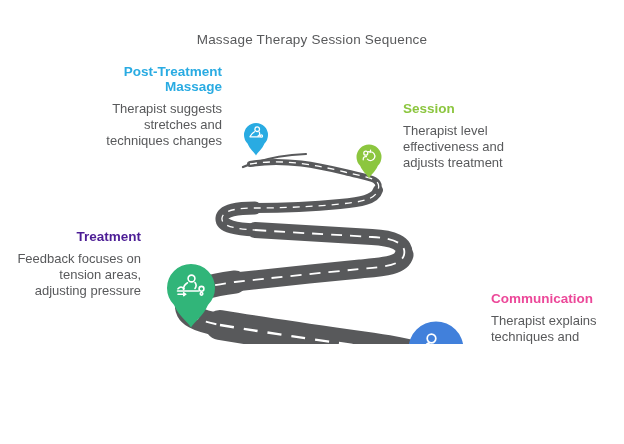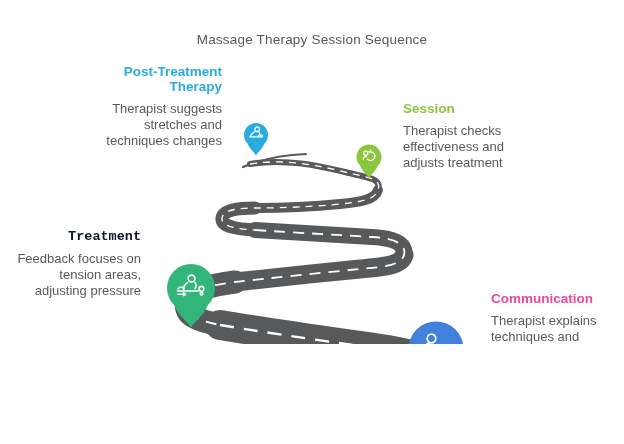--- a/index.html
+++ b/index.html
@@ -89,31 +89,31 @@
         <circle cx="7" cy="4.8" r="3.5"></circle>
         <path d="M 1,10.5 C 1.5,13.8 12.5,13.8 13,10.5 C 13,8.5 11.5,7.6 10,7.3 M 4,7.3 C 2.5,7.6 1.2,8.6 1,10.5"></path>
         <path d="M 5,8.2 L 7,10.2 L 9,8.2"></path>
       </g>
     </g>
   </svg>
 
   <div class="title">Massage Therapy Session Sequence</div>
 
   <div class="step step-post align-right">
-    <h3 style="color: rgb(41, 171, 226);">Post-Treatment Therapy</h3>
+    <h3 style="color: rgb(41, 171, 226);">Post-Treatment Massage</h3>
     <div>Therapist suggests stretches and techniques changes</div>
   </div>
 
   <div class="step step-feedback">
     <h3 style="color: rgb(140, 198, 63);">Session</h3>
-    <div>Therapist checks effectiveness and adjusts treatment</div>
+    <div>Therapist level effectiveness and adjusts treatment</div>
   </div>
 
   <div class="step step-treatment align-right">
-    <h3 style="color: #0f172a; font-family: Liberation Mono, monospace;">Treatment</h3>
+    <h3 style="color: #4c1d95;">Treatment</h3>
     <div>Feedback focuses on tension areas, adjusting pressure</div>
   </div>
 
   <div class="step step-comm">
     <h3 style="color: #ec4899;">Communication</h3>
     <div>Therapist explains techniques and discusses comfort level</div>
   </div>
 
 </div>
 

